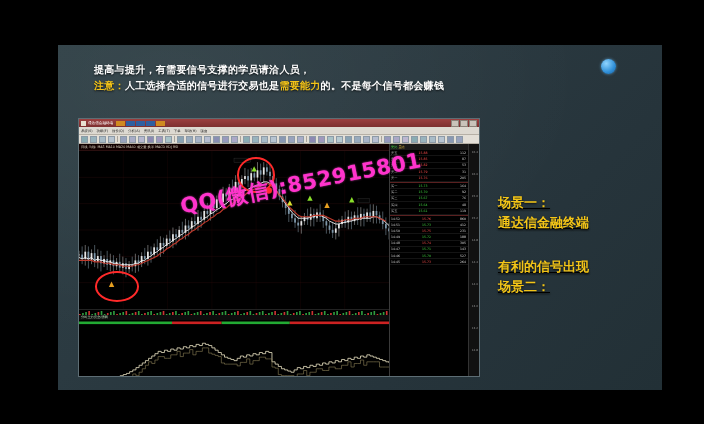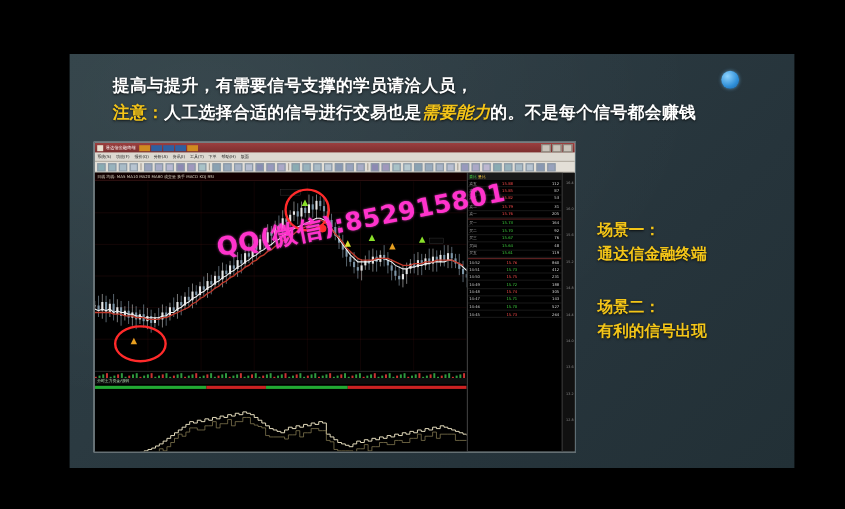--- a/index.html
+++ b/index.html
@@ -14,32 +14,32 @@
     overflow:hidden;
   }
   #slide:before{
     content:"";position:absolute;inset:0;
     background:radial-gradient(ellipse at 18% 10%, rgba(255,255,255,.05), rgba(0,0,0,0) 60%);
     pointer-events:none;
   }
 
   
   .headline{position:absolute;left:36px;top:17px;width:520px;line-height:1.55;}
-  .hl-line{font-size:14px;font-weight:bold;color:#ffffff;letter-spacing:.3px;
+  .hl-line{font-size:10px;font-weight:bold;color:#ffffff;letter-spacing:.3px;
            text-shadow:0 1px 2px rgba(0,0,0,.75);white-space:nowrap;}
   .hl-accent{color:#f5c518;text-align:center;}
-  .hl-em{color:#f5c518;font-style:italic;}
+  .hl-em{color:#f5c518;}
 
   
   .badge{position:absolute;right:46px;top:14px;width:15px;height:15px;border-radius:50%;
     background:radial-gradient(circle at 35% 30%,#8fd4ff,#2f8fd8 60%,#1a5f9e 100%);
     box-shadow:0 0 3px rgba(120,200,255,.6);}
 
   
-  .captions{position:absolute;left:440px;top:138px;width:170px;}
+  .captions{position:absolute;left:440px;top:148px;width:170px;text-decoration:underline;}
   .cap-block{margin-bottom:25px;}
   .cap-line{font-size:13px;font-weight:bold;color:#f3c518;line-height:1.5;
     text-shadow:0 1px 2px rgba(0,0,0,.8);white-space:nowrap;}
 
   
   #app{position:absolute;left:20px;top:73px;width:400px;height:257px;
        background:#d7d3cb;border:1px solid #5d6d74;overflow:hidden;}
 
   .app-titlebar{height:8px;background:linear-gradient(#9b3f3f,#7d2f2f);position:relative;display:flex;align-items:center;}
   .tb-ico{width:5px;height:5px;background:#e8e0d0;margin:0 2px;flex:0 0 auto;}
@@ -117,22 +117,22 @@
     </div>
 
     <div class="badge"></div>
 
     <div class="captions">
       <div class="cap-block">
         <div class="cap-line">场景一：</div>
         <div class="cap-line">通达信金融终端</div>
       </div>
       <div class="cap-block">
+        <div class="cap-line">有利的信号出现</div>
         <div class="cap-line">场景二：</div>
-        <div class="cap-line">有利的信号出现</div>
       </div>
     </div>
 
     <div id="app">
 
       <div class="app-titlebar">
         <span class="tb-ico"></span>
         <span class="tb-text">通达信金融终端</span>
         <span class="tb-chips">
           <span class="tb-chip o"></span>

